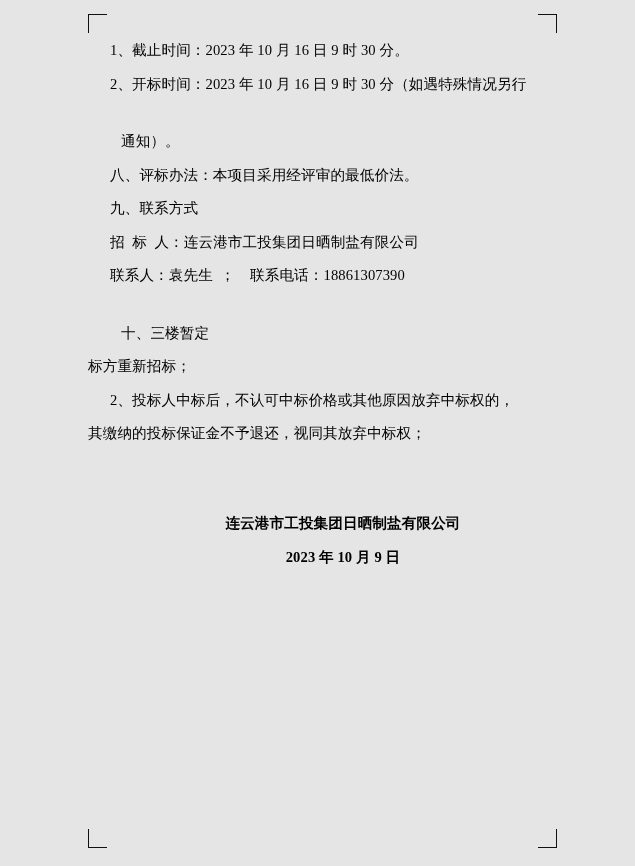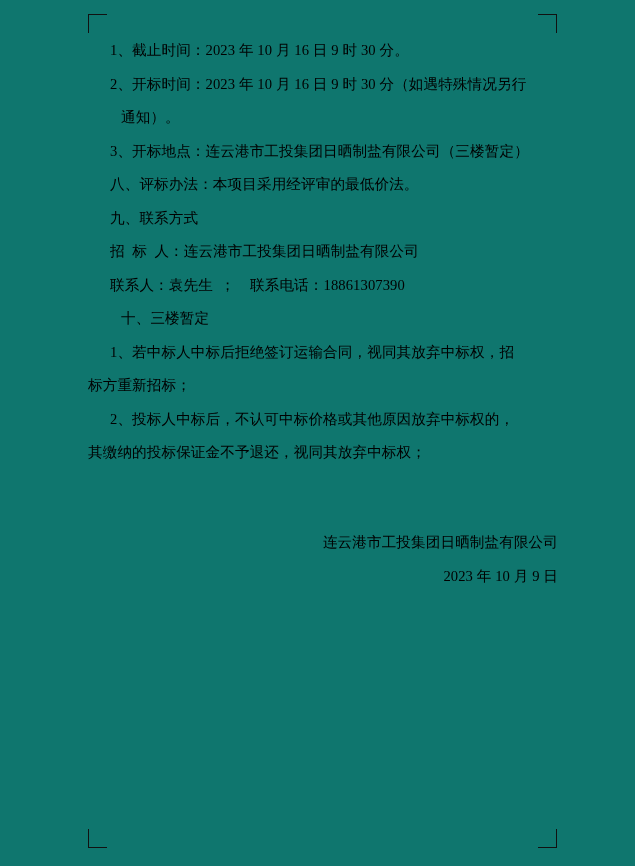--- a/index.html
+++ b/index.html
@@ -12,21 +12,21 @@
     height: 866px;
     font-family: "Liberation Serif", "DejaVu Serif", serif;
     color: #000000;
     position: relative;
     overflow: hidden;
   }
   .page {
     position: relative;
     width: 635px;
     height: 866px;
-    background: #0f766e;
+    background: #e5e5e5;
     box-sizing: border-box;
   }
   
   .mark {
     position: absolute;
     width: 18px;
     height: 18px;
   }
   .mark.tl { top: 14px; left: 88px; border-left: 1px solid #111; border-top: 1px solid #111; }
   .mark.tr { top: 14px; right: 78px; border-right: 1px solid #111; border-top: 1px solid #111; }
@@ -40,50 +40,49 @@
     width: 470px;
   }
   p {
     margin: 0 0 0 0;
     font-size: 14.6px;
     line-height: 33.5px;
     letter-spacing: 0.1px;
     white-space: pre-wrap;
   }
   .indent1 { text-indent: 0; padding-left: 22px; }
-  .indent2 { text-indent: 0; padding-left: 33px; }
+  .indent2 { text-indent: 0; padding-left: 33px; margin-top: 24px; }
   .indent-hang { padding-left: 0; }
   .center-block {
     margin-top: 55px;
-    text-align: right;
+    text-align: center;
     padding-left: 40px;
+    font-weight: bold;
   }
   .center-block p { line-height: 34px; }
 </style>
 </head>
 <body>
 
 <div class="page">
 
   <div class="mark tl"></div>
   <div class="mark tr"></div>
   <div class="mark bl"></div>
   <div class="mark br"></div>
 
   <div class="content">
     <p class="indent1">1、截止时间：2023 年 10 月 16 日 9 时 30 分。</p>
     <p class="indent1">2、开标时间：2023 年 10 月 16 日 9 时 30 分（如遇特殊情况另行</p>
     <p class="indent2">通知）。</p>
-    <p class="indent1">3、开标地点：连云港市工投集团日晒制盐有限公司（三楼暂定）</p>
     <p class="indent1">八、评标办法：本项目采用经评审的最低价法。</p>
     <p class="indent1">九、联系方式</p>
     <p class="indent1">招  标  人：连云港市工投集团日晒制盐有限公司</p>
     <p class="indent1">联系人：袁先生  ；    联系电话：18861307390</p>
     <p class="indent2">十、三楼暂定</p>
-    <p class="indent1">1、若中标人中标后拒绝签订运输合同，视同其放弃中标权，招</p>
     <p class="indent-hang">标方重新招标；</p>
     <p class="indent1">2、投标人中标后，不认可中标价格或其他原因放弃中标权的，</p>
     <p class="indent-hang">其缴纳的投标保证金不予退还，视同其放弃中标权；</p>
 
     <div class="center-block">
       <p>连云港市工投集团日晒制盐有限公司</p>
       <p>2023 年 10 月 9 日</p>
     </div>
   </div>
 

